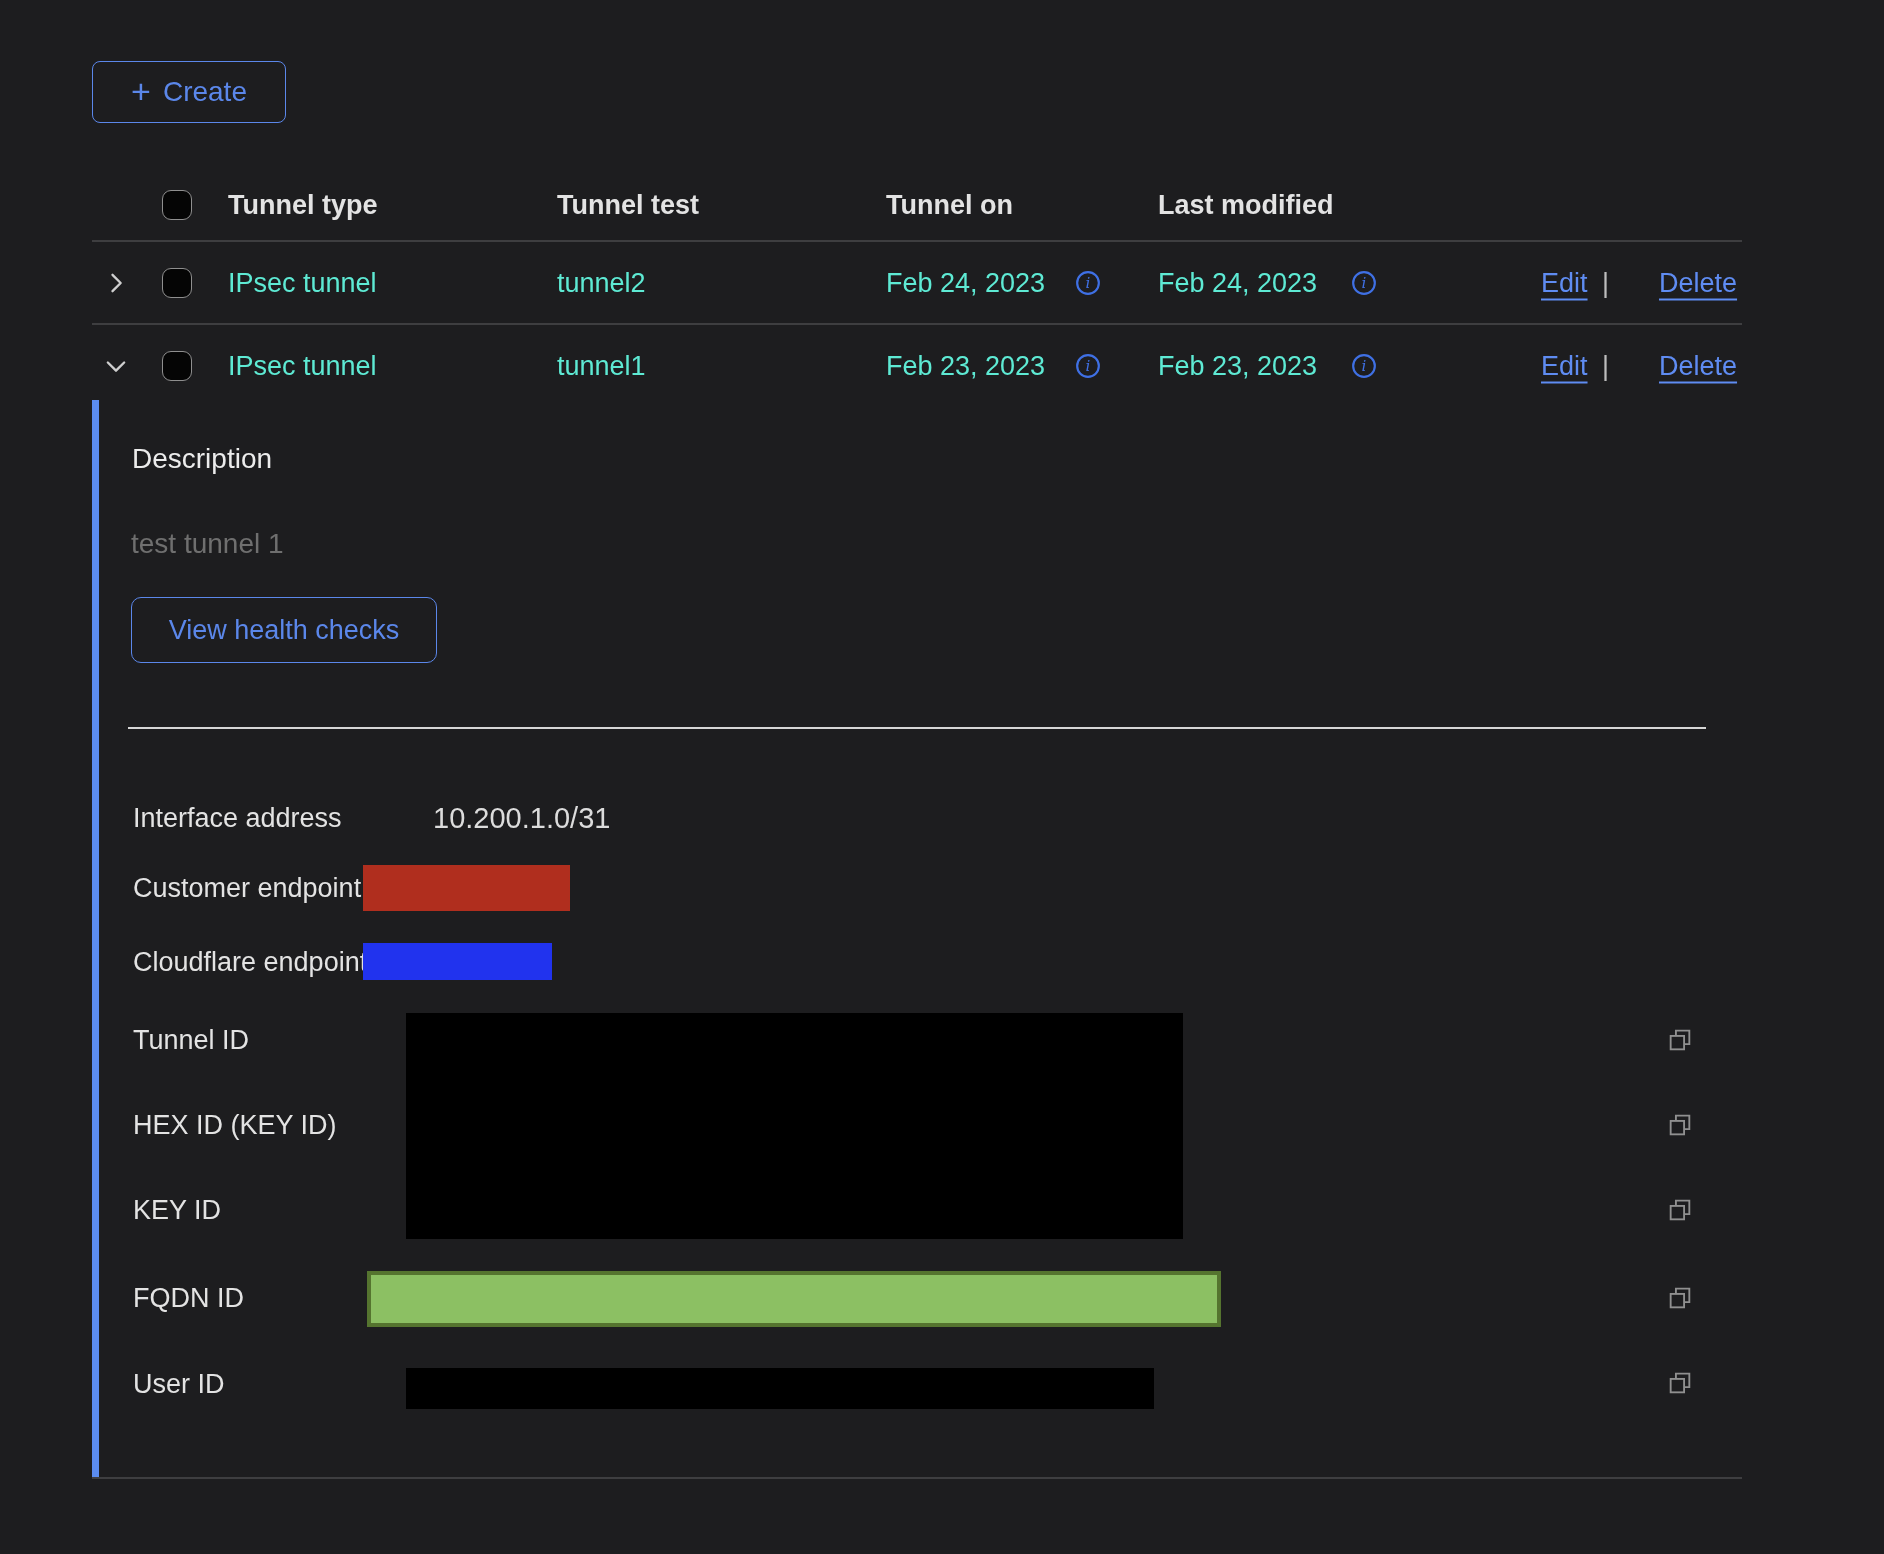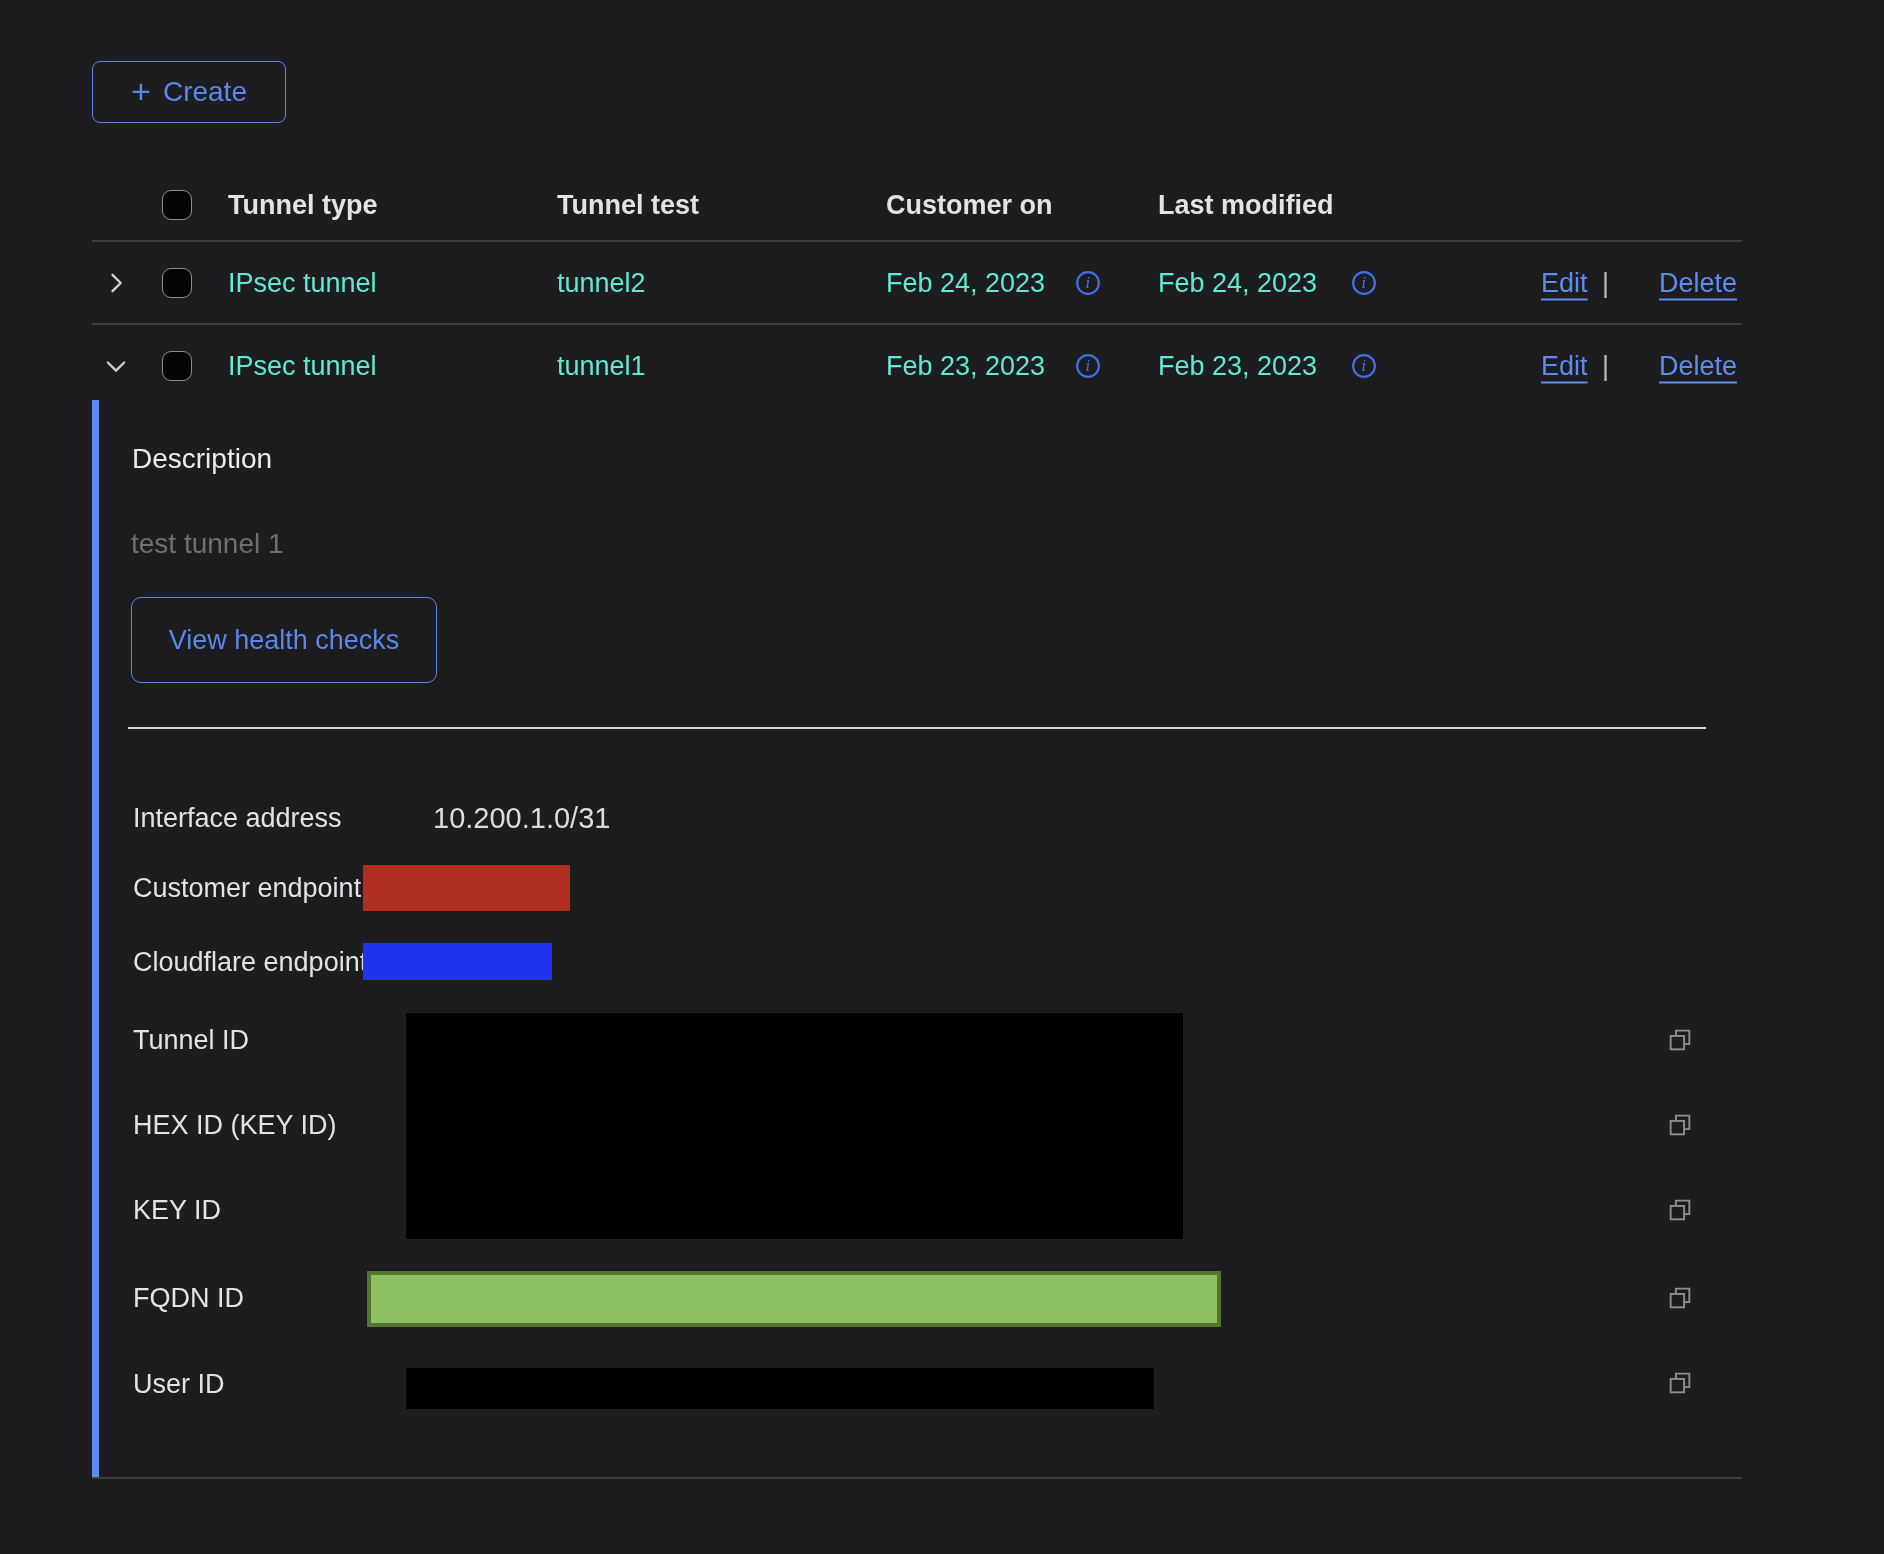--- a/index.html
+++ b/index.html
@@ -47,21 +47,21 @@
     text-decoration-thickness:2px;cursor:pointer;white-space:nowrap;}
   .sep{color:#bdbdbd;font-size:27px;}
   .icon-btn{cursor:pointer;line-height:0;}
 
   
   .accent-bar{position:absolute;left:92px;top:400px;width:7px;height:1078px;background:#5b8cf0;}
   .bottom-divider{position:absolute;left:92px;top:1477px;width:1650px;height:2px;background:#3e3e40;}
   .desc-label{position:absolute;left:132px;top:443px;font-size:28px;font-weight:500;color:#ececec;text-align:right;}
   .desc-text{position:absolute;left:131px;top:528px;font-size:28px;color:#6f6f6f;}
   .health-btn{
-    position:absolute;left:131px;top:597px;width:306px;height:86px;
+    position:absolute;left:131px;top:597px;width:306px;height:66px;
     border:1.5px solid #5b87ea;border-radius:10px;background:transparent;color:#5b87ea;
     font-size:27px;display:flex;align-items:center;justify-content:center;cursor:pointer;
     font-family:"Liberation Sans",sans-serif;box-sizing:border-box;
   }
   .light-divider{position:absolute;left:128px;top:727px;width:1578px;height:2px;background:#d6d6d6;}
 
   .f-label{position:absolute;left:133px;font-size:27px;color:#e3e3e3;white-space:nowrap;line-height:34px;}
   .f-value{position:absolute;left:433px;font-size:29px;color:#dcdcdc;white-space:nowrap;line-height:34px;}
   .redact{position:absolute;}
   .redact-red{left:363px;top:865px;width:207px;height:46px;background:#b02e1e;}
@@ -79,21 +79,21 @@
 
   <button class="create-btn">
     <span class="plus">+</span>
     <span>Create</span>
   </button>
 
   <div class="trow hdr-row bordered">
     <div class="checkbox c-check"></div>
     <div class="hcell c-type">Tunnel type</div>
     <div class="hcell c-name">Tunnel test</div>
-    <div class="hcell c-created">Customer on</div>
+    <div class="hcell c-created">Tunnel on</div>
     <div class="hcell c-modified">Last modified</div>
   </div>
 
   <div class="trow row-1 bordered">
     <span class="icon-btn c-chev">
       <svg width="28" height="28" viewBox="0 0 24 24" fill="none" stroke="#cfcfcf" stroke-width="2" stroke-linecap="round" stroke-linejoin="round">
           <polyline points="9 5 16 12 9 19"></polyline>
         </svg>
     </span>
     <div class="checkbox c-check"></div>

